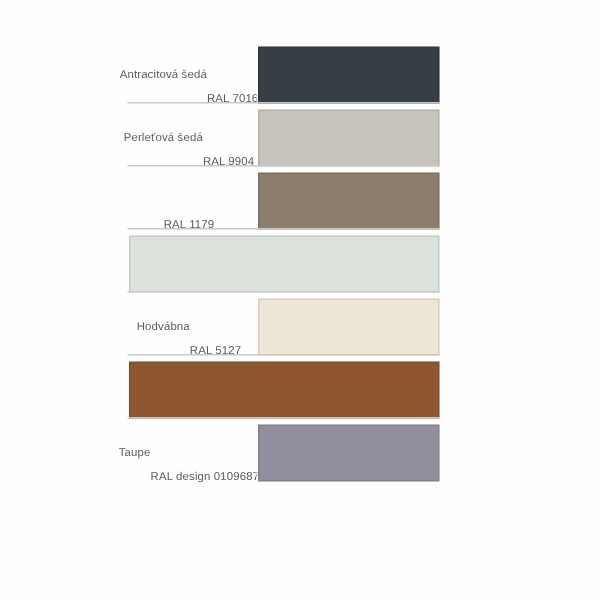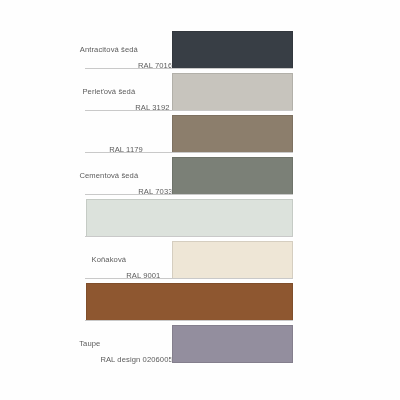--- a/index.html
+++ b/index.html
@@ -104,70 +104,60 @@
             <span class="label-code">RAL 7016</span>
           </div>
           <div class="chip" style="background: rgb(56, 62, 69);"></div>
         </div>
         <div class="divider"></div>
       </div>
       <div class="row-wrap">
         <div class="swatch-row">
           <div class="label-cell">
             <span class="label-name">Perleťová šedá</span>
-            <span class="label-code">RAL 3192</span>
+            <span class="label-code">RAL 9904</span>
           </div>
           <div class="chip" style="background: rgb(199, 196, 189);"></div>
         </div>
         <div class="divider"></div>
       </div>
       <div class="row-wrap">
         <div class="swatch-row">
           <div class="label-cell">
             <span class="label-code">RAL 1179</span>
           </div>
           <div class="chip" style="background: rgb(140, 126, 108);"></div>
         </div>
         <div class="divider"></div>
       </div>
       <div class="row-wrap">
         <div class="swatch-row">
-          <div class="label-cell">
-            <span class="label-name">Cementová šedá</span>
-            <span class="label-code">RAL 7033</span>
-          </div>
-          <div class="chip" style="background: rgb(123, 128, 119);"></div>
-        </div>
-        <div class="divider"></div>
-      </div>
-      <div class="row-wrap">
-        <div class="swatch-row">
           <div class="chip" style="background: rgb(220, 226, 220);"></div>
         </div>
         <div class="divider"></div>
       </div>
       <div class="row-wrap">
         <div class="swatch-row">
           <div class="label-cell">
-            <span class="label-name">Koňaková</span>
-            <span class="label-code">RAL 9001</span>
+            <span class="label-name">Hodvábna</span>
+            <span class="label-code">RAL 5127</span>
           </div>
           <div class="chip" style="background: rgb(238, 230, 214);"></div>
         </div>
         <div class="divider"></div>
       </div>
       <div class="row-wrap">
         <div class="swatch-row">
           <div class="chip" style="background: rgb(142, 87, 48);"></div>
         </div>
         <div class="divider"></div>
       </div>
       <div class="row-wrap">
         <div class="swatch-row">
           <div class="label-cell">
             <span class="label-name">Taupe</span>
-            <span class="label-code">RAL design 0206005</span>
+            <span class="label-code">RAL design 0109687</span>
           </div>
           <div class="chip" style="background: rgb(147, 142, 158);"></div>
         </div>
       </div>
     </div>
 </div>
 
 </body></html>

